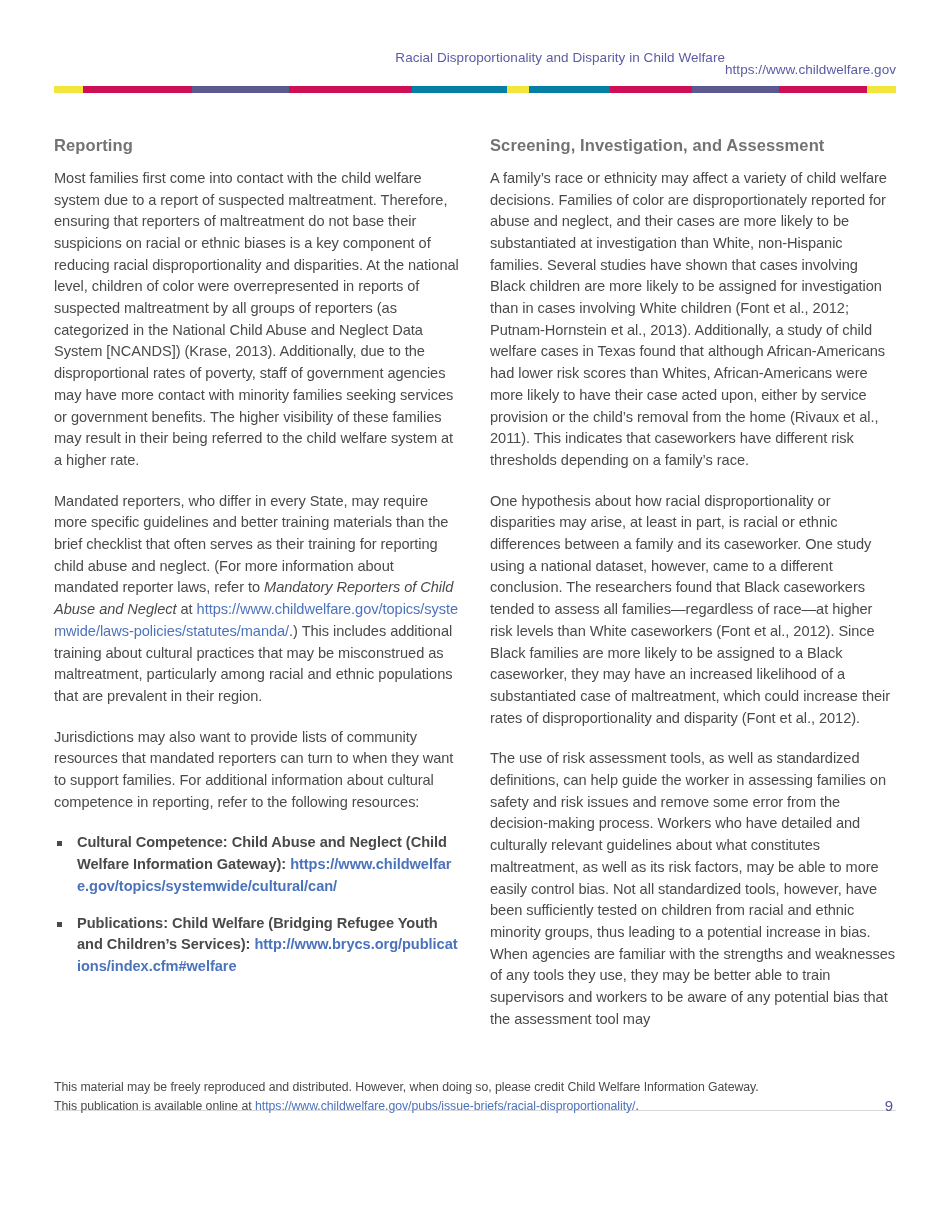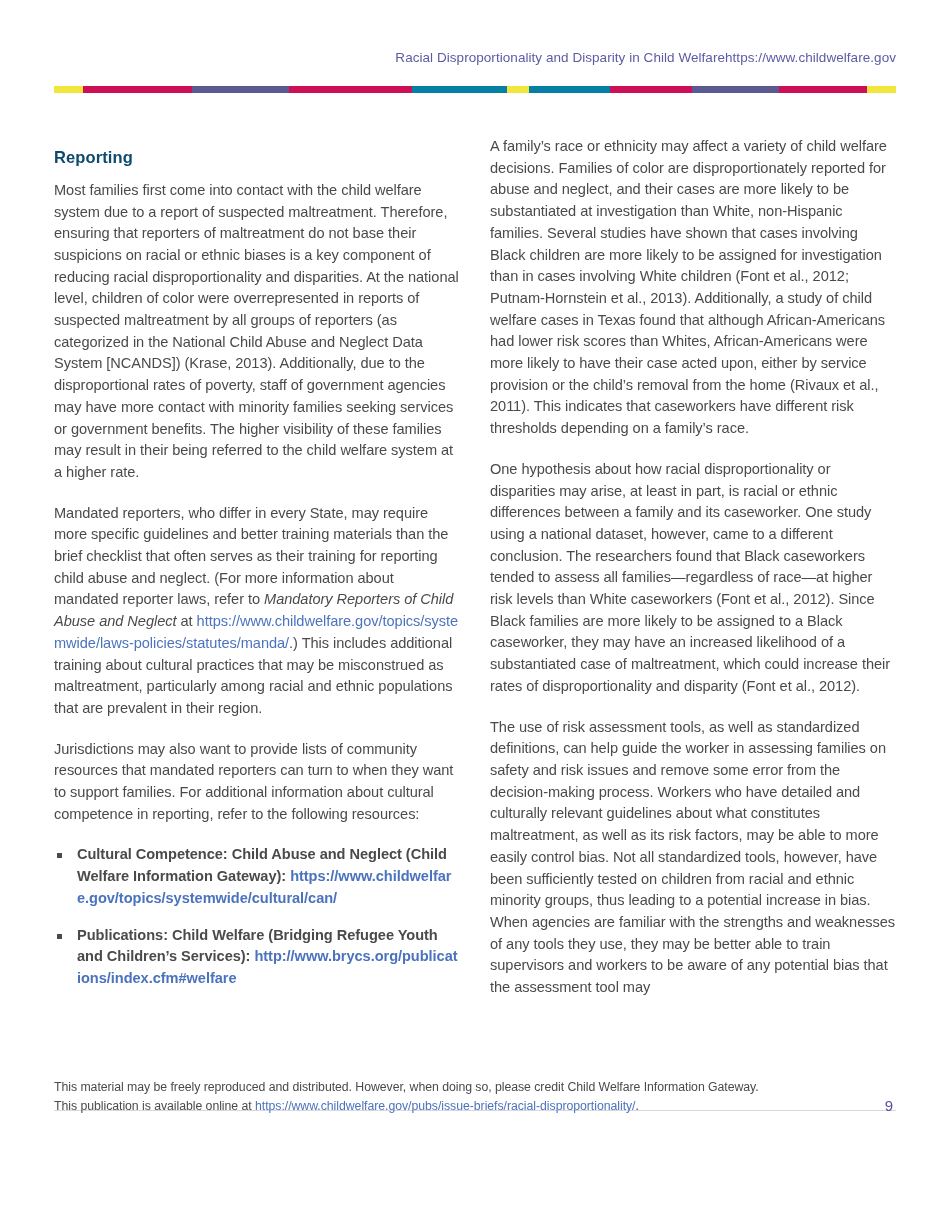--- a/index.html
+++ b/index.html
@@ -38,20 +38,21 @@
     font-size: 13.5px;
     color: #5b5ba5;
     letter-spacing: 0.05px;
     white-space: nowrap;
   }
   .header-url {
     font-size: 13.5px;
     color: #5b5ba5;
     letter-spacing: 0.05px;
     white-space: nowrap;
+    margin-top: 12px;
   }
 
   
   .color-bar {
     position: absolute;
     left: 54px;
     top: 86px;
     width: 842px;
     height: 7px;
     display: flex;
@@ -65,24 +66,24 @@
     top: 136px;
     width: 842px;
     display: flex;
     justify-content: space-between;
   }
   .col {
     width: 406px;
   }
 
   h2.section-heading {
-    margin: 12px 0 12px 0;
+    margin: 0 0 12px 0;
     font-size: 16.5px;
     font-weight: bold;
-    color: #0c4a6e;
+    color: #737373;
     letter-spacing: 0.1px;
     line-height: 1.2;
   }
 
   p.body-text {
     margin: 0 0 19px 0;
     font-size: 14.6px;
     line-height: 21.7px;
     color: #4a4a4a;
     letter-spacing: -0.05px;
@@ -194,20 +195,21 @@
           <span>Cultural Competence: Child Abuse and Neglect (Child Welfare Information Gateway): </span><a class="lnk" href="#">https://www.childwelfare.gov/topics/systemwide/cultural/can/</a>
         </li>
         <li>
           <span class="sq-bullet"></span>
           <span>Publications: Child Welfare (Bridging Refugee Youth and Children’s Services): </span><a class="lnk" href="#">http://www.brycs.org/publications/index.cfm#welfare</a>
         </li>
       </ul>
     </div>
 
     <div class="col">
+      <h2 class="section-heading">Screening, Investigation, and Assessment</h2>
 
       <p class="body-text">A family’s race or ethnicity may affect a variety of child welfare decisions. Families of color are disproportionately reported for abuse and neglect, and their cases are more likely to be substantiated at investigation than White, non-Hispanic families. Several studies have shown that cases involving Black children are more likely to be assigned for investigation than in cases involving White children (Font et al., 2012; Putnam-Hornstein et al., 2013). Additionally, a study of child welfare cases in Texas found that although African-Americans had lower risk scores than Whites, African-Americans were more likely to have their case acted upon, either by service provision or the child’s removal from the home (Rivaux et al., 2011). This indicates that caseworkers have different risk thresholds depending on a family’s race.</p>
       <p class="body-text">One hypothesis about how racial disproportionality or disparities may arise, at least in part, is racial or ethnic differences between a family and its caseworker. One study using a national dataset, however, came to a different conclusion. The researchers found that Black caseworkers tended to assess all families—regardless of race—at higher risk levels than White caseworkers (Font et al., 2012). Since Black families are more likely to be assigned to a Black caseworker, they may have an increased likelihood of a substantiated case of maltreatment, which could increase their rates of disproportionality and disparity (Font et al., 2012).</p>
       <p class="body-text">The use of risk assessment tools, as well as standardized definitions, can help guide the worker in assessing families on safety and risk issues and remove some error from the decision-making process. Workers who have detailed and culturally relevant guidelines about what constitutes maltreatment, as well as its risk factors, may be able to more easily control bias. Not all standardized tools, however, have been sufficiently tested on children from racial and ethnic minority groups, thus leading to a potential increase in bias. When agencies are familiar with the strengths and weaknesses of any tools they use, they may be better able to train supervisors and workers to be aware of any potential bias that the assessment tool may</p>
     </div>
 
   </div>
 
   <div class="footer-rule"></div>
 

